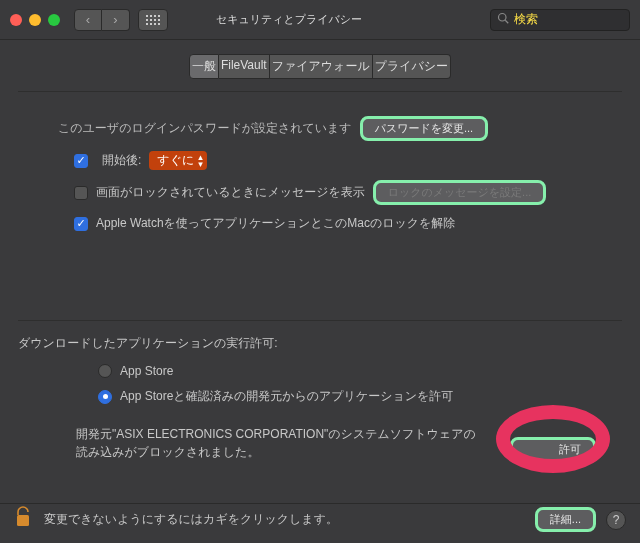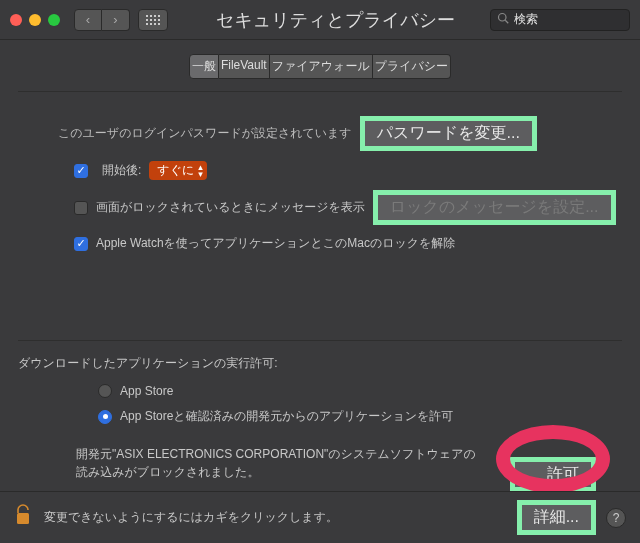--- a/index.html
+++ b/index.html
@@ -32,27 +32,27 @@
   }
   .navbtn:first-child { border-radius: 4px 0 0 4px; }
   .navbtn:last-child { border-radius: 0 4px 4px 0; border-left: none; }
   .gridbtn {
     width: 30px; height: 22px;
     background: #555; border: 1px solid #2a2a2a; border-radius: 4px;
     color: #ccc; display: flex; align-items: center; justify-content: center;
   }
   .dots3x3 { display:grid; grid-template-columns:repeat(4,2px); grid-auto-rows:2px; gap:2px;}
   .dots3x3 span{background:#ccc;width:2px;height:2px;}
-  .title { flex: 0 0 auto; margin-left: 40px; color: #ddd; font-size: 18px; }
+  .title { flex: 0 0 auto; margin-left: 40px; color: #ddd; font-size: 11px; }
   .spacer { flex: 1; }
   .search {
     display:flex; align-items:center; gap:5px;
     width: 140px; height: 22px;
     background: #2f2f31; border: 1px solid #222; border-radius: 4px;
-    padding: 0 6px; color: #e5e5e5;
+    padding: 0 6px; color: #fde047;
   }
 
   .tabrow {
     display: flex; justify-content: center; margin: 14px 0 12px;
   }
   .tabs { display: flex; }
   .tab {
     padding: 3px 2px;
     background: #555; border: 1px solid #2a2a2a; border-left: none;
     color: #ddd;
@@ -62,22 +62,22 @@
   .tab.active { background: #6a6a6c; }
 
   .panel {
     margin: 0 18px 0 18px;
     border-top: 1px solid #2e2e2e;
     padding-top: 18px;
   }
   .row { display: flex; align-items: center; gap: 8px; margin: 6px 0 10px 40px; }
   .row.indent { margin-left: 56px; }
   .btn {
-    background: #5d5d5f; border: 5px solid #86efac; border-radius: 0;
-    color: #e8e8e8; padding: 2px 12px; font-size: 16px;
+    background: #5d5d5f; border: 3px solid #86efac; border-radius: 8px;
+    color: #e8e8e8; padding: 2px 12px; font-size: 11px;
   }
   .btn.disabled { color: #7a7a7a; }
   .checkbox {
     width: 14px; height: 14px; border-radius: 3px;
     border: 1px solid #2a2a2a; background: #555;
     display:inline-flex;align-items:center;justify-content:center;
     color:#fff; font-size:11px; line-height:1;
   }
   .checkbox.checked { background: #2f6fe0; border-color:#2f6fe0;}
   .select {
@@ -104,22 +104,22 @@
   .blocktext { max-width: 400px; line-height:1.5; }
   .highlight {
     position:absolute; right: -6px; top: -20px;
     width: 114px; height: 68px; border-radius: 50%;
     border: 14px solid #e7335f;
     pointer-events:none;
   }
   .allowbtn { position:absolute; right:8px; top:12px; width:86px; text-align:right;}
 
   .footer {
-    position:absolute; bottom:0; left:0; right:0;
-    height:52px; border-top:1px solid #2a2a2a;
+    position:absolute; bottom:8px; left:0; right:0;
+    height:32px; border-top:1px solid #2a2a2a;
     display:flex; align-items:center; padding:0 14px; gap:10px;
     background:#3a3a3c;
   }
   .lock { width:20px; color:#d68a2d; font-size:20px; }
   .footer .spacer{flex:1;}
   .helpbtn{
     width:20px;height:20px;border-radius:50%;
     background:#555;border:1px solid #2a2a2a;color:#ccc;
     display:flex;align-items:center;justify-content:center;font-size:12px;
   }

